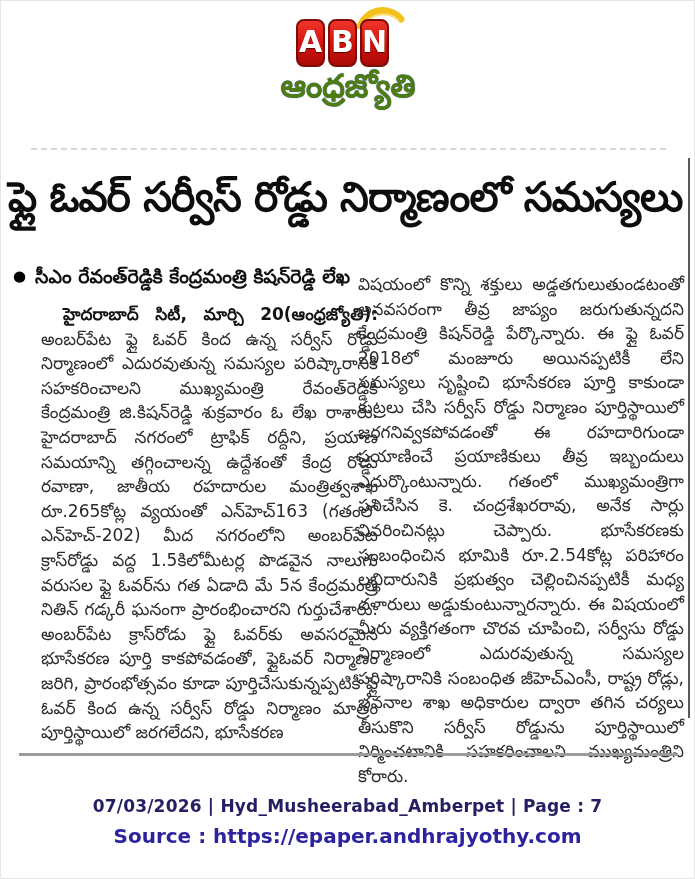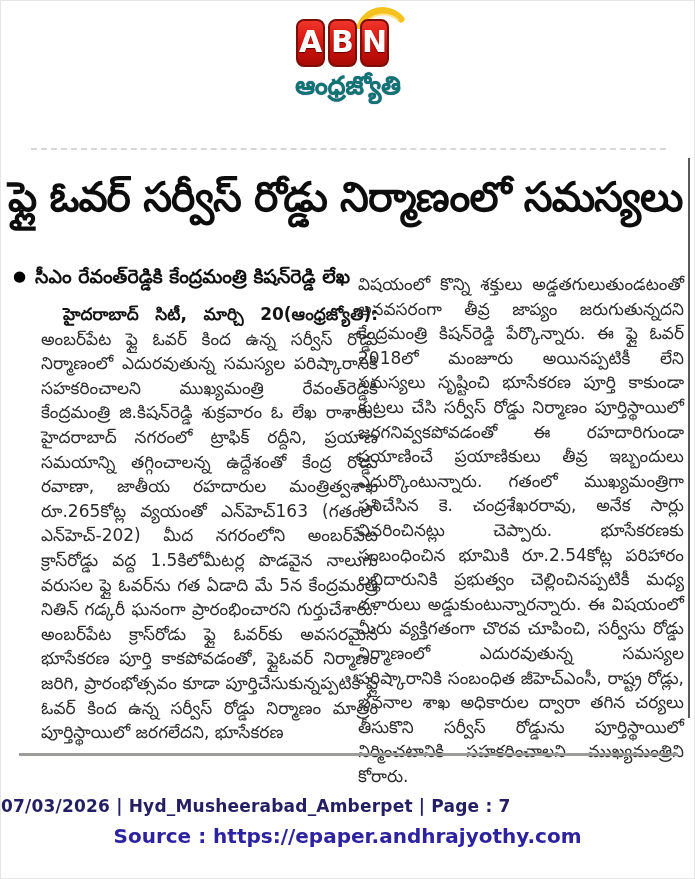--- a/index.html
+++ b/index.html
@@ -14,21 +14,21 @@
   .abn-boxes{position:absolute;left:8px;top:14px;display:flex;gap:3px;}
   .abn-box{
     width:29px;height:48px;border-radius:8px;
     background:linear-gradient(180deg,#f0352a 0%,#d2120b 55%,#a90a06 100%);
     border:2px solid #7d0d08;box-sizing:border-box;
     color:#ffffff;font-weight:bold;font-size:30px;line-height:42px;
     text-shadow:0 1px 1px #5c0300;
   }
   .logo-name{
     position:absolute;left:-8px;top:66px;width:136px;
-    color:#0f766e;font-weight:bold;font-size:25px;line-height:30px;
+    color:#4d7c0f;font-weight:bold;font-size:32px;line-height:30px;
     text-shadow:0 0 1px #2334a4;white-space:nowrap;
   }
   
   .pre-headline-rule{position:absolute;left:30px;top:147px;width:635px;border-top:2px dashed #d7d7d5;}
   .right-col-rule{position:absolute;left:687px;top:157px;width:2px;height:560px;background:#5a5a58;}
   .bottom-rule{position:absolute;left:18px;top:752px;width:659px;height:3px;background:#9c9c9a;}
   
   .headline{
     position:absolute;left:7px;top:150px;width:681px;
     font-size:41px;font-weight:bold;color:#0d0d0d;letter-spacing:-1px;
@@ -46,21 +46,21 @@
   .col{
     position:absolute;font-size:17px;line-height:24.6px;color:#2b2b2b;
     text-align:justify;letter-spacing:0px;
   }
   .col-left{left:8px;top:301px;width:337px;height:450px;margin-left:32px;}
   .col-left .lead{text-indent:22px;}
   .dateline{font-weight:bold;color:#141414;}
   .col-right{left:357px;top:271px;width:326px;height:480px;}
   
   .footer-meta{
-    position:absolute;left:0;top:795px;width:100%;text-align:left;
+    position:absolute;left:0;top:795px;width:100%;text-align:center;
     font-size:17px;font-weight:bold;color:#241e63;letter-spacing:.2px;
   }
   .footer-source{
     position:absolute;left:0;top:823px;width:100%;text-align:center;
     font-size:20px;font-weight:bold;color:#2d23a0;text-decoration:none;
   }
 </style>
 </head>
 <body>
 

